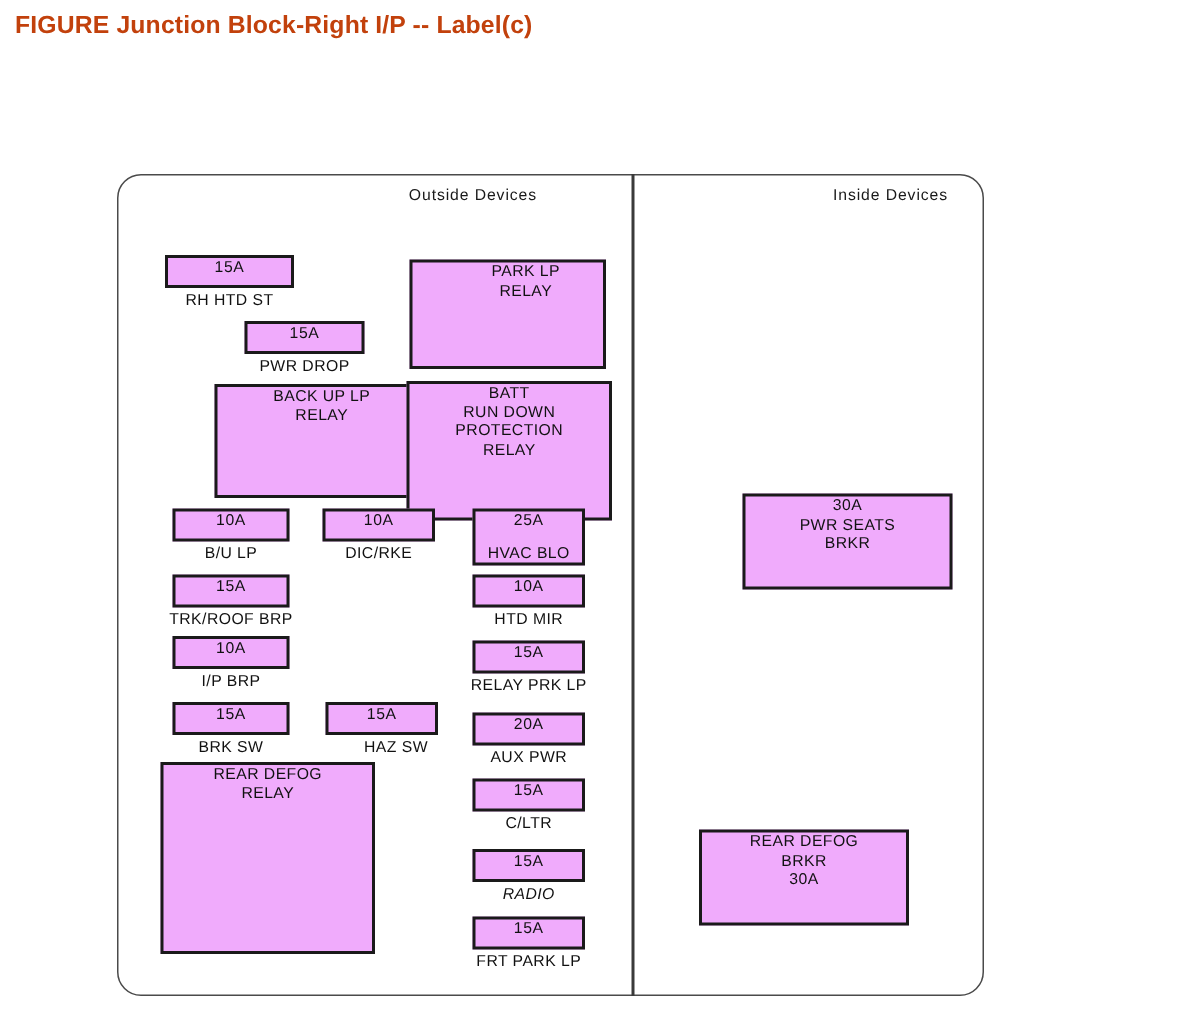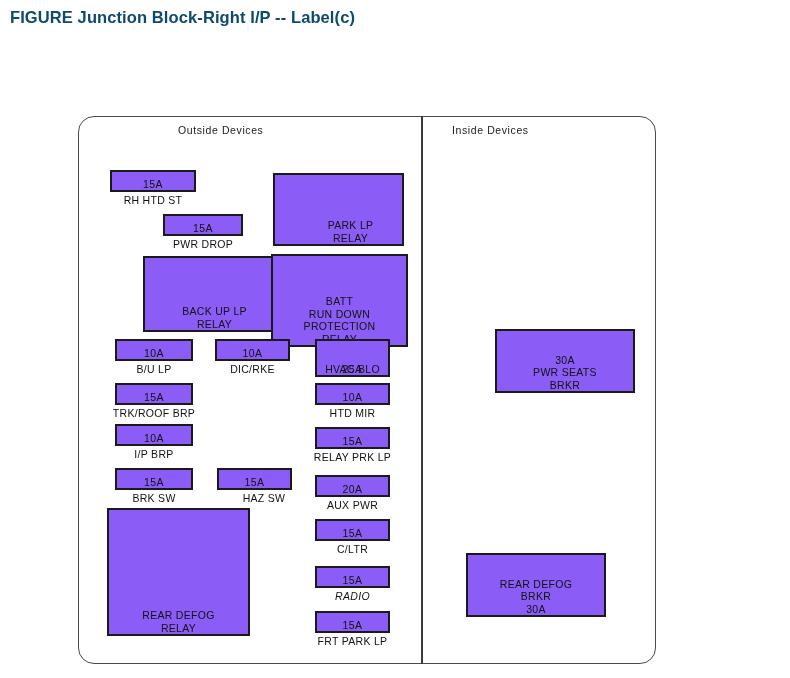--- a/index.html
+++ b/index.html
@@ -14,21 +14,21 @@
     font-family: "Liberation Sans", sans-serif;
     overflow: hidden;
   }
 
   #page-title {
     position: absolute;
     left: 10px;
     top: 8px;
     font-size: 16.5px;
     font-weight: bold;
-    color: #0c4a6e;
+    color: #c2410c;
     letter-spacing: 0.1px;
     white-space: nowrap;
   }
 
   
   #block-panel {
     position: absolute;
     left: 78px;
     top: 116px;
     width: 578px;
@@ -47,33 +47,33 @@
     height: 548px;
     border-left: 2px solid #3a3a3a;
   }
 
   .section-header {
     position: absolute;
     font-size: 10.5px;
     color: #1a1a1a;
     white-space: nowrap;
     letter-spacing: 0.6px;
-    text-align: left;
+    text-align: right;
   }
   #header-outside { left: 178px; top: 124px; width: 180px; }
   #header-inside  { left: 452px; top: 124px; width: 180px; }
 
   
   .comp {
     position: absolute;
     box-sizing: border-box;
-    background: #8b5cf6;
+    background: #f0abfc;
     border: 2px solid #1a1a1a;
     display: flex;
-    align-items: flex-end;
+    align-items: flex-start;
     justify-content: center;
   }
   .comp-text {
     font-size: 10.5px;
     color: #111111;
     line-height: 12.5px;
     text-align: center;
     letter-spacing: 0.3px;
     white-space: pre-line;
   }

